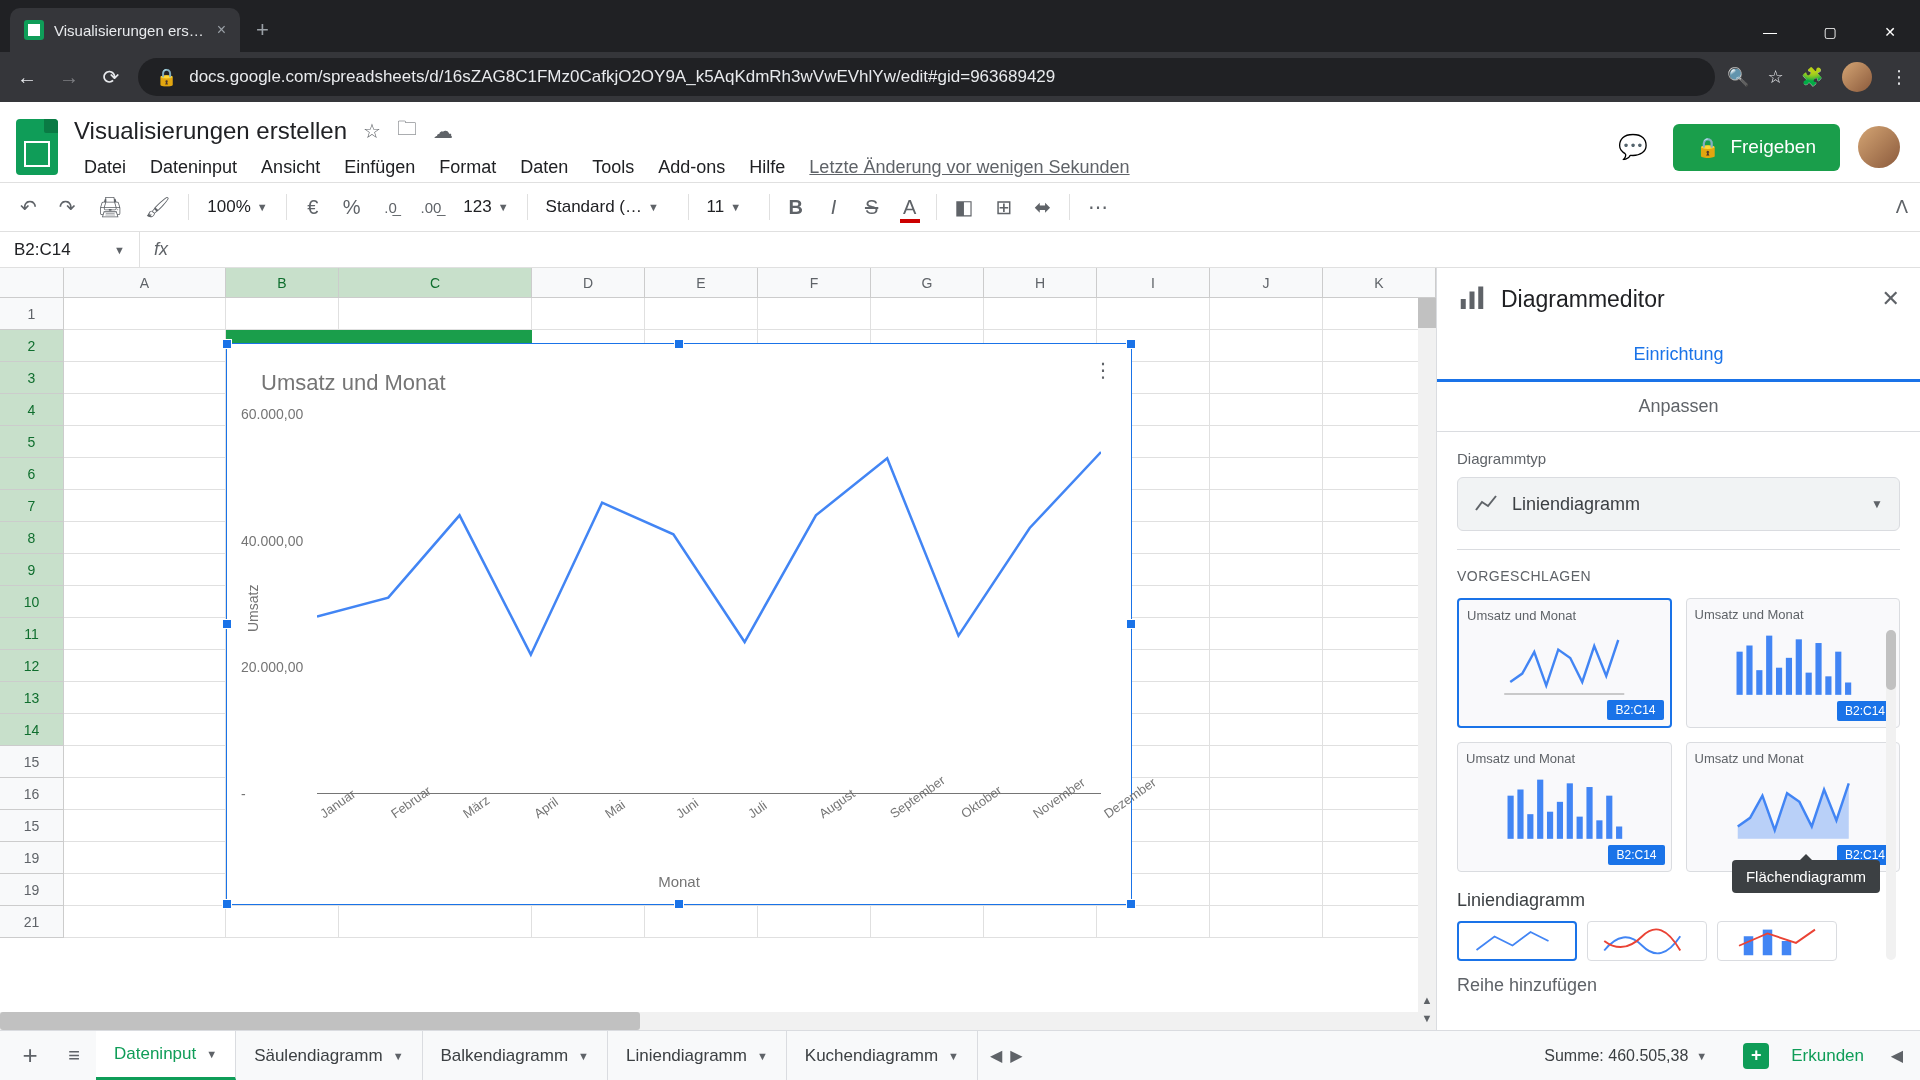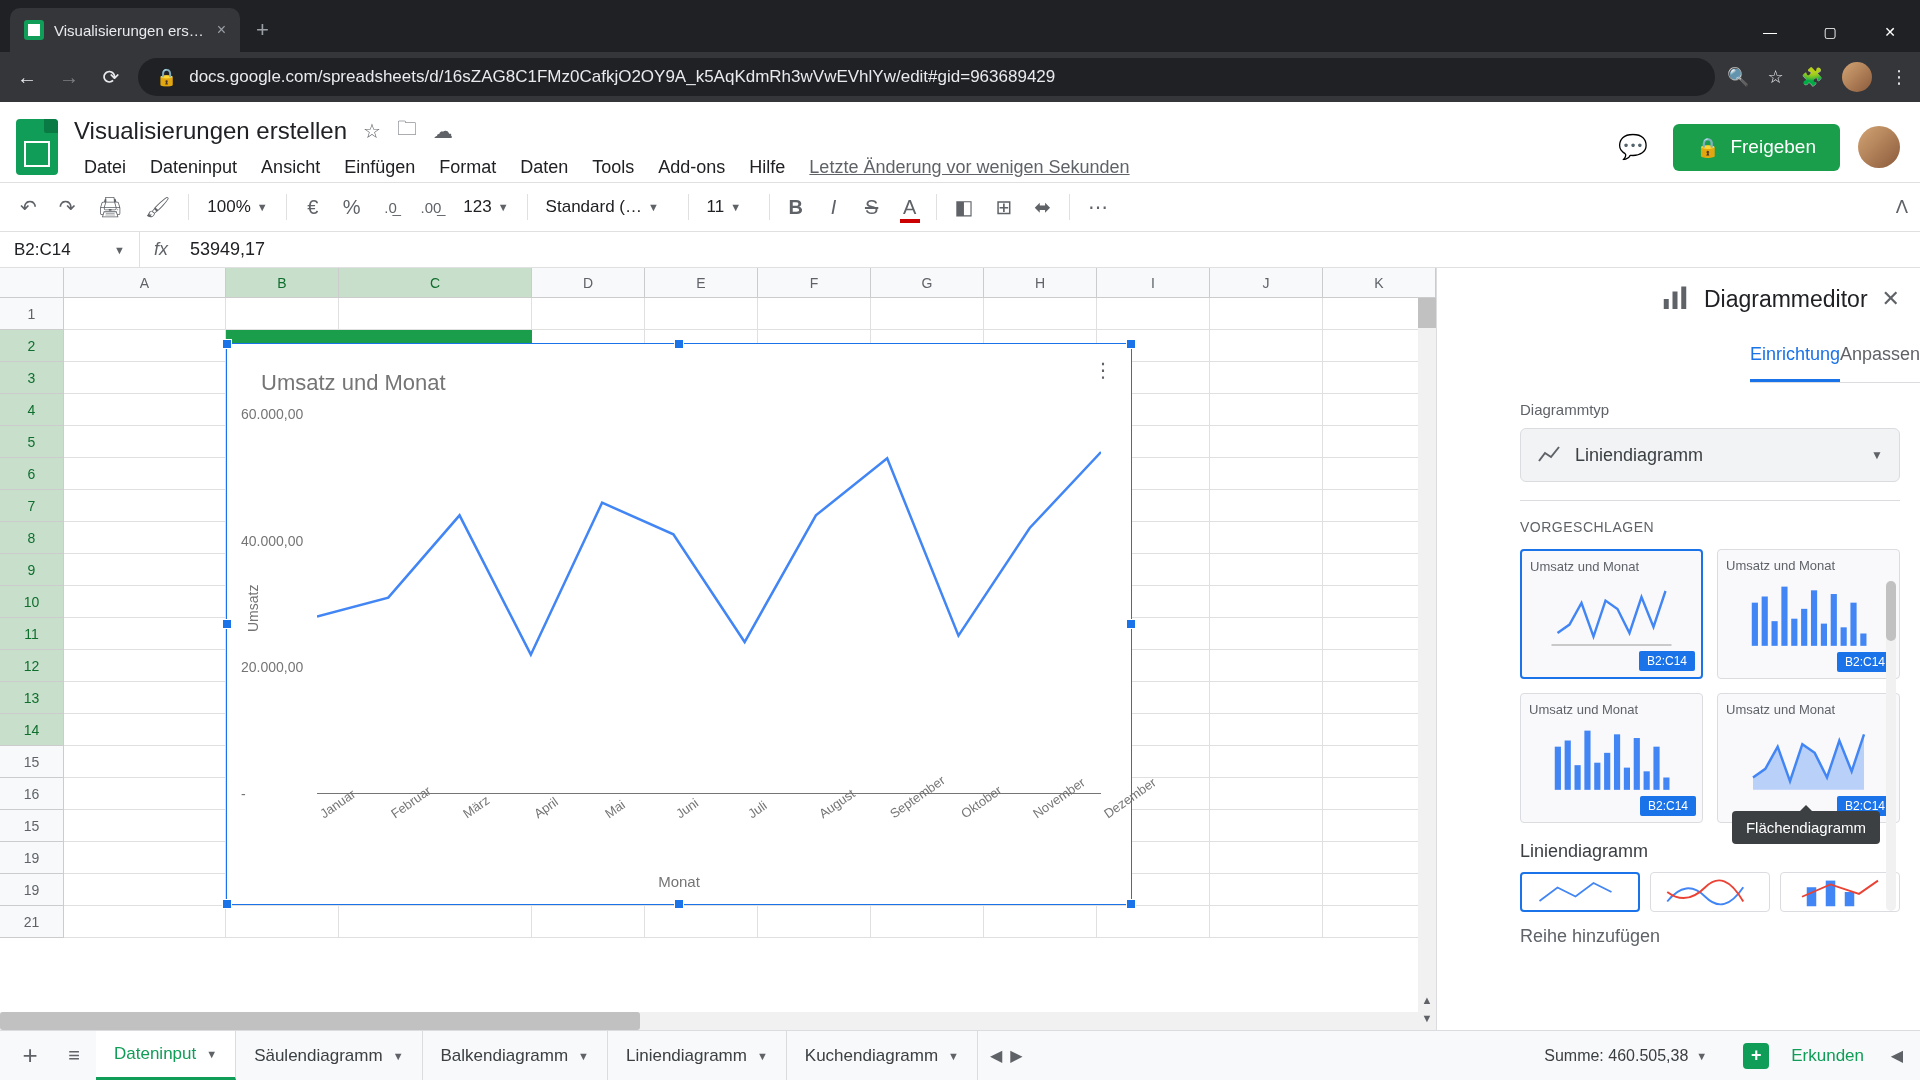--- a/index.html
+++ b/index.html
@@ -91,26 +91,26 @@
 .axis-line { position: absolute; background: #757575; }
 .x-tick { position: absolute; font-size: 13px; color: #757575; transform: rotate(-35deg); transform-origin: left top; white-space: nowrap; }
 
 .vscroll { position: absolute; right: 0; top: 30px; bottom: 0; width: 18px; background: #f1f1f1; }
 .vscroll-thumb { position: absolute; top: 0; width: 100%; height: 30px; background: #c1c1c1; }
 .vscroll-arrow { position: absolute; width: 18px; height: 18px; color: #5f6368; font-size: 11px; text-align: center; }
 .hscroll { position: absolute; bottom: 0; left: 0; right: 18px; height: 18px; background: #f1f1f1; }
 .hscroll-thumb { position: absolute; left: 0; height: 100%; width: 640px; background: #c1c1c1; border-radius: 3px; }
 
 
-.editor-panel { width: 488px; border-left: 1px solid #dadce0; display: flex; flex-direction: column; background: #fff; align-items: flex-end; }
+.editor-panel { width: 488px; border-left: 1px solid #dadce0; display: flex; flex-direction: column; background: #fff; }
 .editor-header { display: flex; align-items: center; padding: 16px 20px; gap: 14px; }
 .editor-icon { width: 30px; height: 30px; color: #5f6368; }
 .editor-title { font-size: 23px; color: #202124; flex: 1; }
 .editor-close { color: #5f6368; font-size: 22px; }
-.editor-tabs { display: flex; border-bottom: 1px solid #dadce0; }
+.editor-tabs { display: flex; border-bottom: 1px solid #dadce0; flex-direction: column; }
 .editor-tab { flex: 1; text-align: center; padding: 14px 0; font-size: 18px; color: #5f6368; }
 .editor-tab.active { color: #1a73e8; font-weight: 500; border-bottom: 3px solid #1a73e8; }
 .editor-body { flex: 1; padding: 18px 20px; overflow: hidden; position: relative; }
 .section-label { font-size: 15px; color: #5f6368; margin-bottom: 10px; }
 .type-select { border: 1px solid #dadce0; border-radius: 6px; background: #f1f3f4; padding: 14px 16px; display: flex; align-items: center; gap: 14px; font-size: 18px; color: #3c4043; }
 .type-drop { margin-left: auto; color: #5f6368; font-size: 12px; }
 
 .suggestion-panel { margin-top: 18px; border-top: 1px solid #dadce0; padding-top: 18px; position: relative; }
 .sugg-heading { font-size: 14px; color: #5f6368; letter-spacing: 0.5px; margin-bottom: 14px; }
 .sugg-grid { display: grid; grid-template-columns: 1fr 1fr; gap: 14px; }
@@ -259,21 +259,20 @@
     <span class="tb-btn">⋯</span>
     <span class="toolbar-collapse">ᐱ</span>
   </div>
 
   <div class="formula-bar">
     <div class="name-box">
       <span>B2:C14</span>
       <span class="name-drop">▼</span>
     </div>
     <span class="fx-icon">fx</span>
-    <span class="formula-input">53949,17</span>
   </div>
 
   <div class="workspace">
     <div class="sheet-area">
       <div class="col-headers" id="col-headers">
           <div class="corner"></div>
           <div class="col-h" style="width: 162px;">A</div>
           <div class="col-h sel" style="width: 113px;">B</div>
           <div class="col-h sel" style="width: 193px;">C</div>
           <div class="col-h" style="width: 113px;">D</div>

